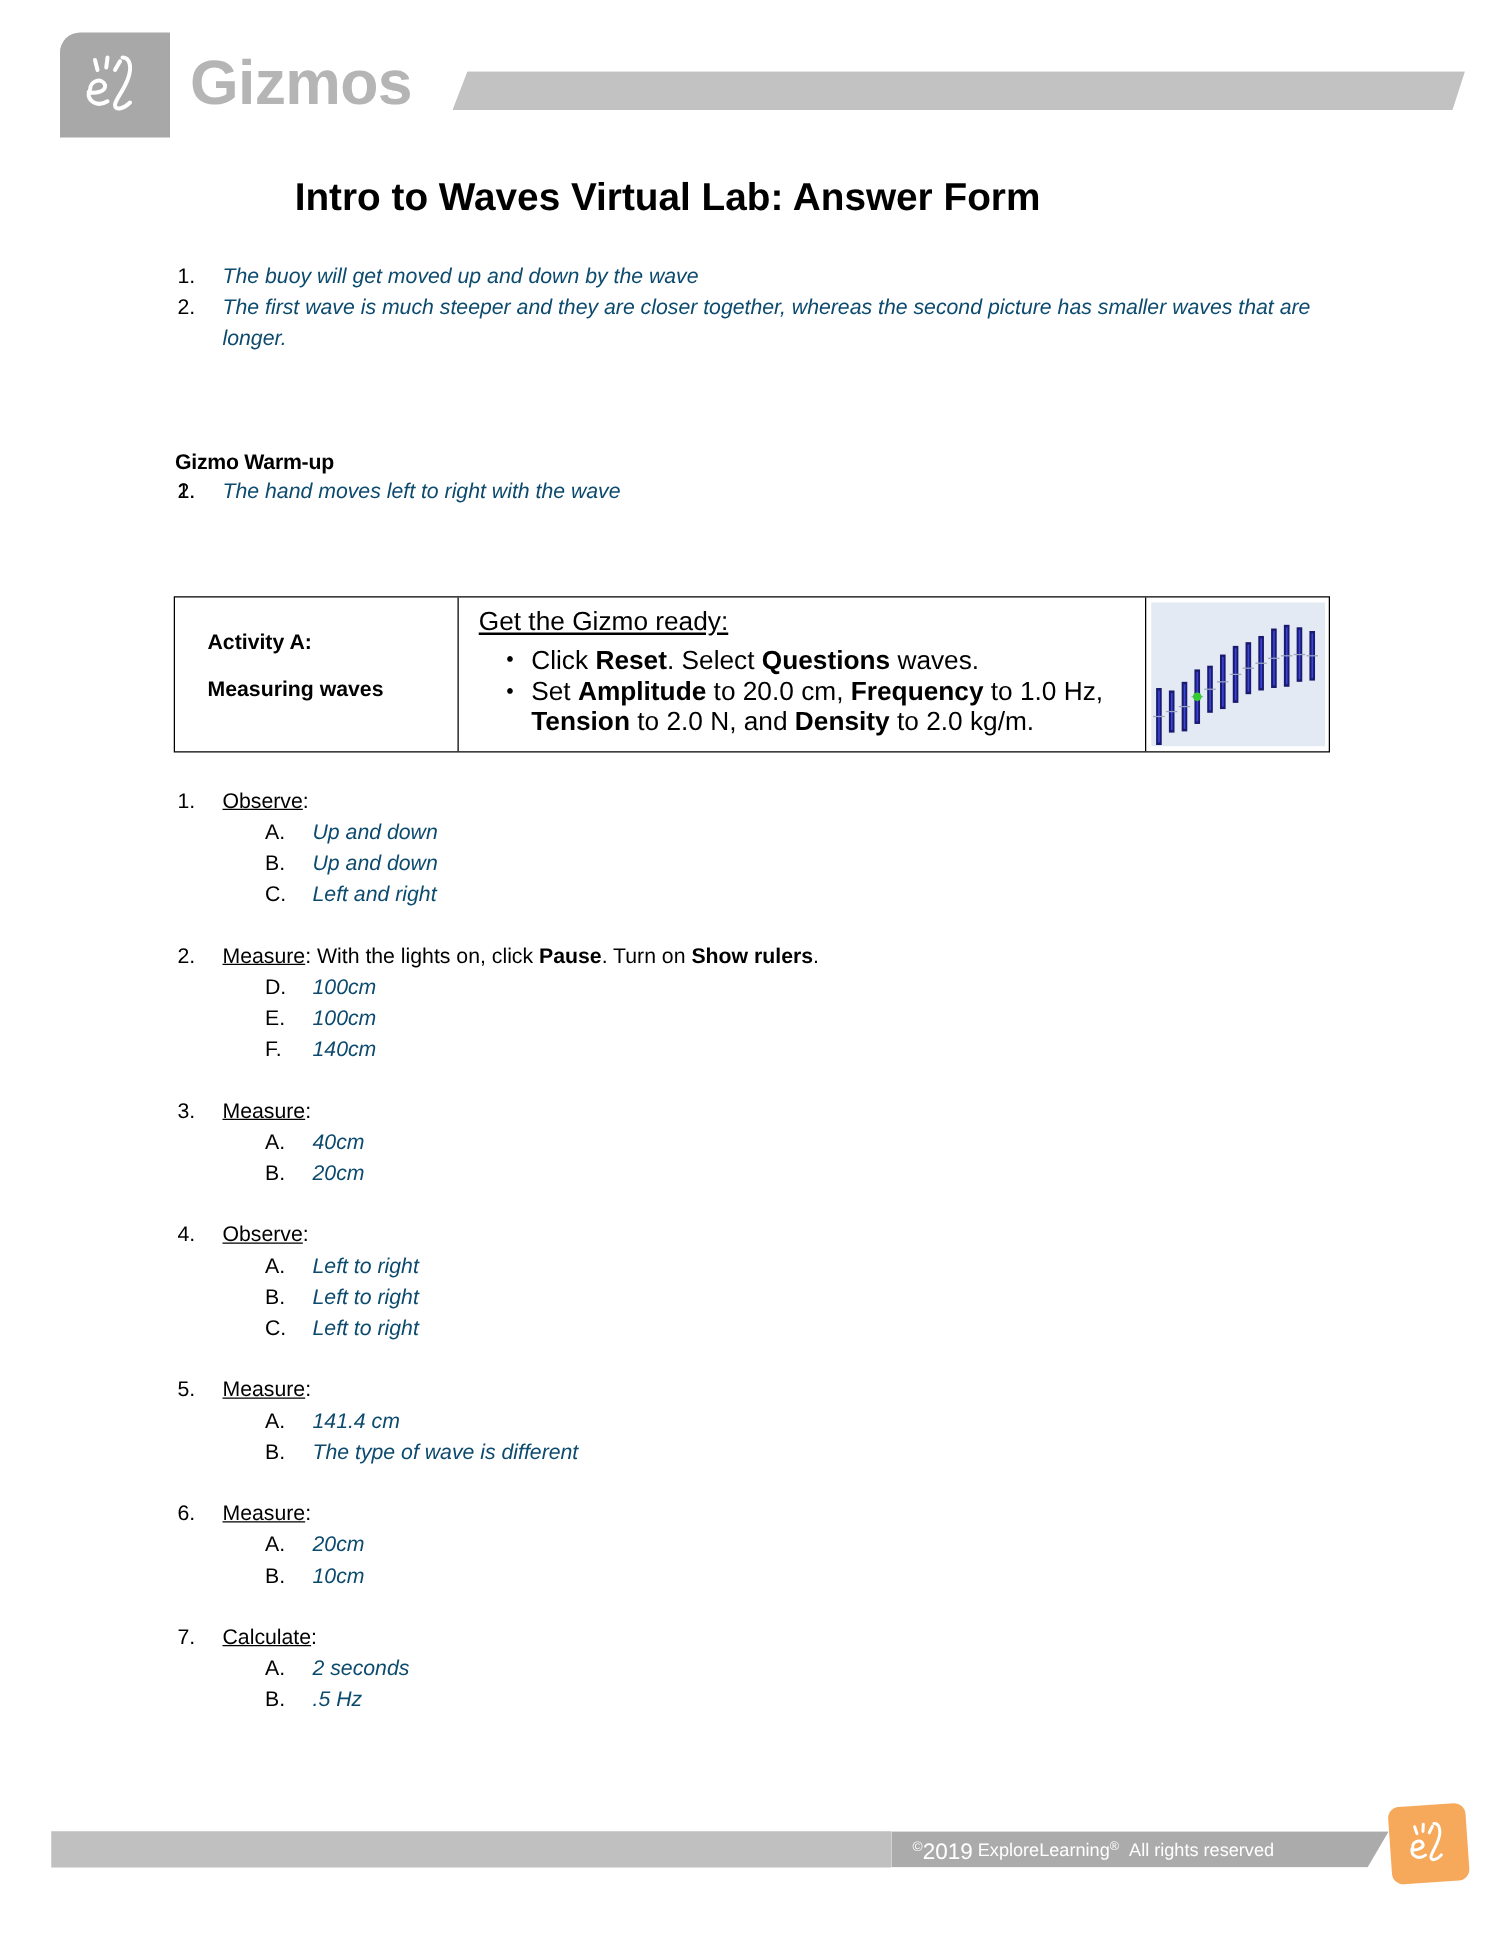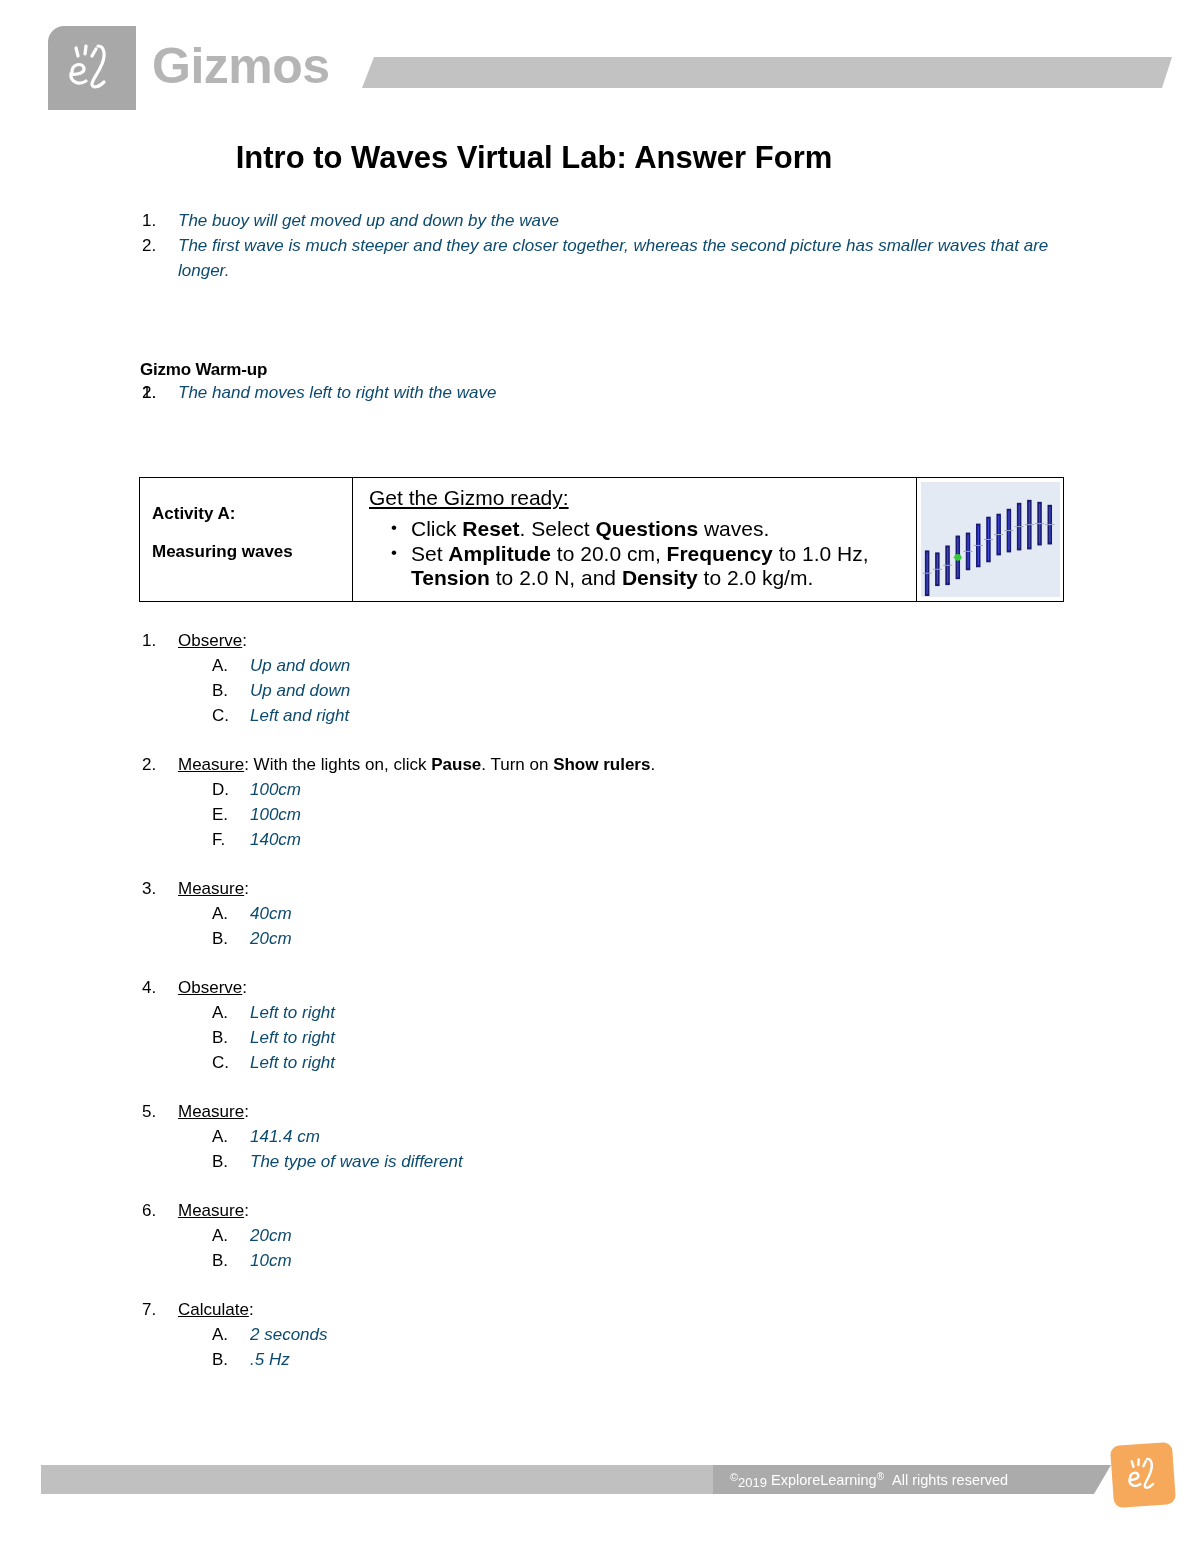--- a/index.html
+++ b/index.html
@@ -88,20 +88,21 @@
   }
 
   
   #activity-table {
     position: absolute;
     left: 139px; top: 477px;
     width: 925px; height: 125px;
     border: 1.5px solid #000;
     box-sizing: border-box;
     display: flex;
+    padding-left: 14px;
   }
   #cell-activity {
     width: 213px;
     border-right: 1.5px solid #000;
     box-sizing: border-box;
     padding: 26px 0 0 12px;
     font-size: 17px;
     font-weight: bold;
   }
   #cell-activity .line2 { margin-top: 18px; }
@@ -164,21 +165,21 @@
     color: #ffffff;
   }
   #footer-text-right {
     position: absolute;
     left: 730px; top: 19px;
     font-size: 14.5px;
     color: #ffffff;
     white-space: nowrap;
   }
   #footer-text-right .cp { font-size: 11px; vertical-align: 4px; }
-  #footer-text-right .yr { font-size: 13px; vertical-align: -2px; }
+  #footer-text-right .yr { font-size: 18px; vertical-align: -2px; }
   #footer-text-right .rg { font-size: 10px; vertical-align: 5px; }
   #footer-logo {
     position: absolute;
     left: 1112px; top: 1444px;
     width: 62px; height: 62px;
     background: #f6a95b;
     border-radius: 9px;
     transform: rotate(-4deg);
   }
   #footer-logo svg { position: absolute; left: 8px; top: 6px; }

